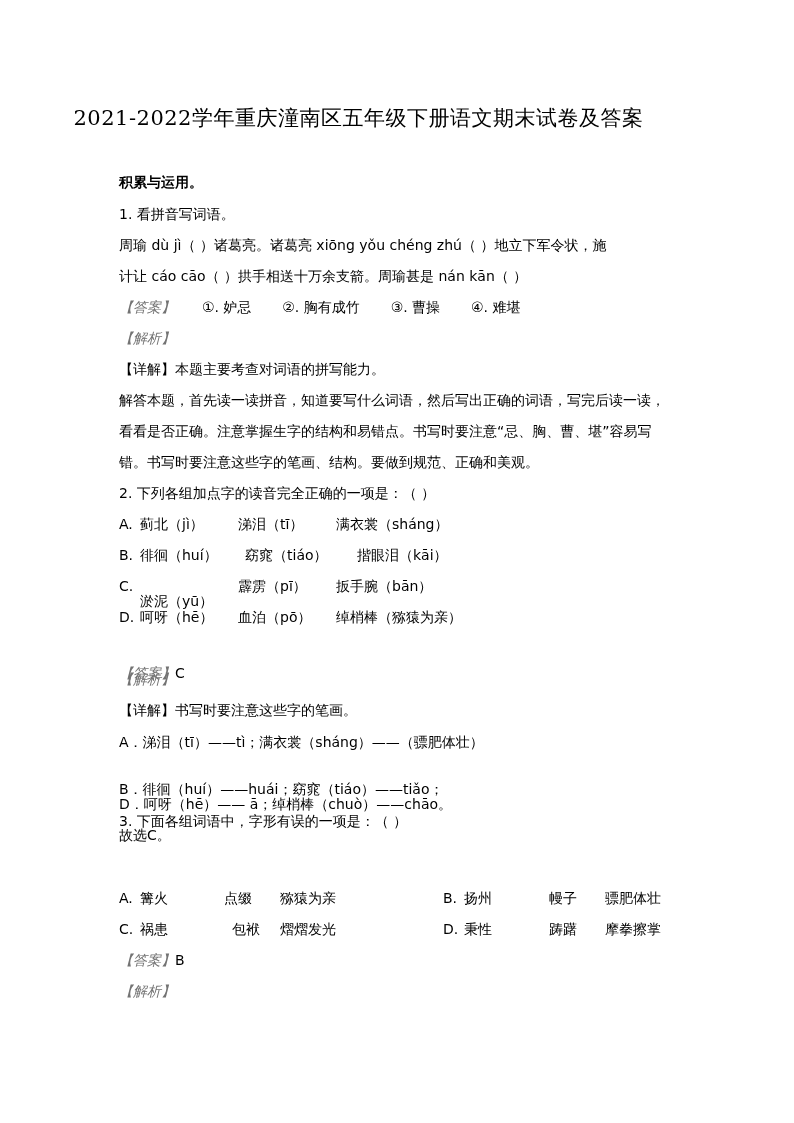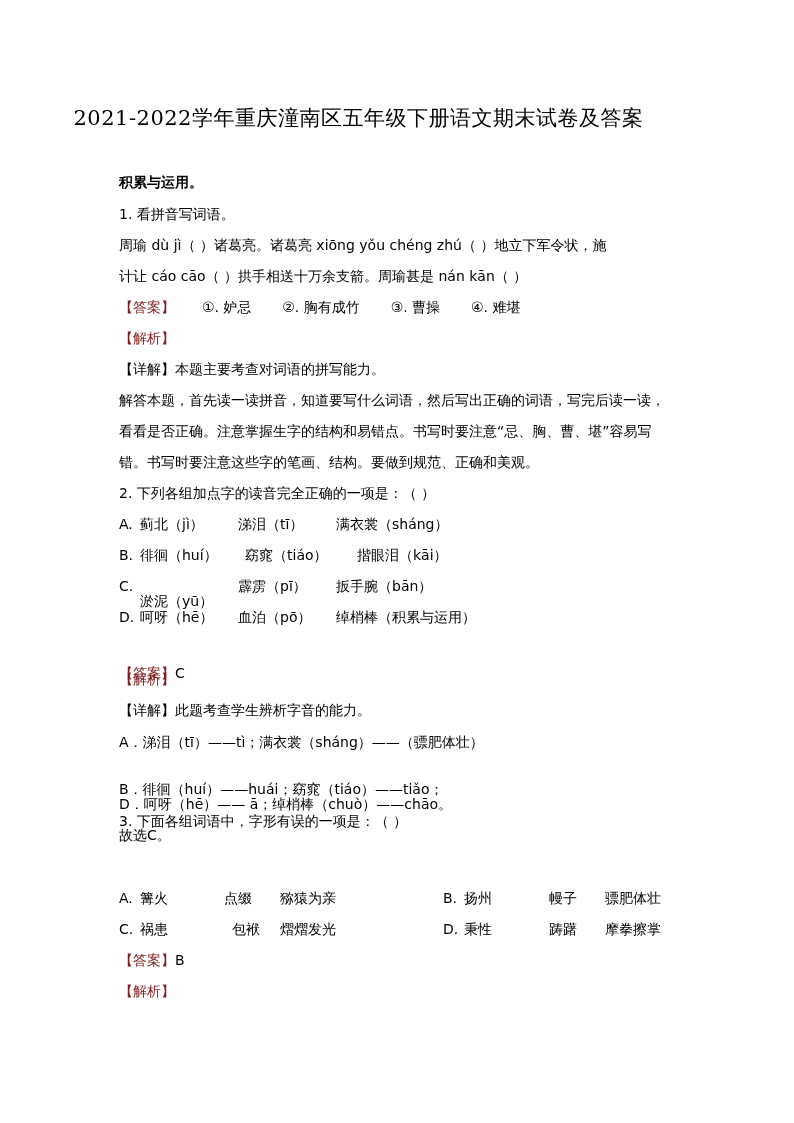--- a/index.html
+++ b/index.html
@@ -2,21 +2,21 @@
 <html><head>
 <meta charset="utf-8">
 <style>
   html, body { margin: 0; padding: 0; background: #ffffff; }
   body { width: 794px; height: 1123px; position: relative; overflow: hidden;
          font-family: "DejaVu Sans", "Liberation Sans", sans-serif; color: #000; }
   .title { position: absolute; top: 104px; left: 0; width: 701px; text-align: center;
            font-family: "DejaVu Serif", "Liberation Serif", serif; font-size: 21px; letter-spacing: 0.5px; margin-left: 8px; }
   .line { position: absolute; left: 119px; font-size: 14px; white-space: nowrap; line-height: 18px; }
   .bold { font-weight: bold; }
-  .blue { color: #7f1d1d; }
+  .blue { color: #737373; font-style: italic; }
   .col { position: absolute; white-space: nowrap; font-size: 14px; line-height: 18px; }
   .gap { display: inline-block; }
 </style>
 </head>
 <body>
 
 <div class="title">2021-2022学年重庆潼南区五年级下册语文期末试卷及答案</div>
 
 <div class="line bold" style="top:173px">积累与运用。</div>
 
@@ -55,28 +55,28 @@
 <div class="col" style="top:546px;left:357px">揩眼泪（kāi）</div>
 
 <div class="col" style="top:577px;left:119px">C.</div>
 <div class="col" style="top:592px;left:140px">淤泥（yū）</div>
 <div class="col" style="top:577px;left:238px">霹雳（pī）</div>
 <div class="col" style="top:577px;left:336px">扳手腕（bān）</div>
 
 <div class="col" style="top:608px;left:119px">D.</div>
 <div class="col" style="top:608px;left:140px">呵呀（hē）</div>
 <div class="col" style="top:608px;left:238px">血泊（pō）</div>
-<div class="col" style="top:608px;left:336px">绰梢棒（积累与运用）</div>
+<div class="col" style="top:608px;left:336px">绰梢棒（猕猿为亲）</div>
 
 <div class="line" style="top:664px">
   <span class="blue">【答案】</span><span>C</span>
 </div>
 <div class="line blue" style="top:670px">【解析】</div>
 <div class="line" style="top:701px">
-  <span>【详解】</span><span>此题考查学生辨析字音的能力。</span>
+  <span>【详解】</span><span>书写时要注意这些字的笔画。</span>
 </div>
 <div class="line" style="top:733px">A．涕泪（tī）——tì；满衣裳（sháng）——（骠肥体壮）</div>
 <div class="line" style="top:780px">B．徘徊（huí）——huái；窈窕（tiáo）——tiǎo；</div>
 <div class="line" style="top:795px">D．呵呀（hē）—— ā；绰梢棒（chuò）——chāo。</div>
 <div class="line" style="top:826px">故选C。</div>
 
 <div class="line" style="top:812px">3. 下面各组词语中，字形有误的一项是：（     ）</div>
 
 <div class="col" style="top:889px;left:119px">A.</div>
 <div class="col" style="top:889px;left:140px">篝火</div>

